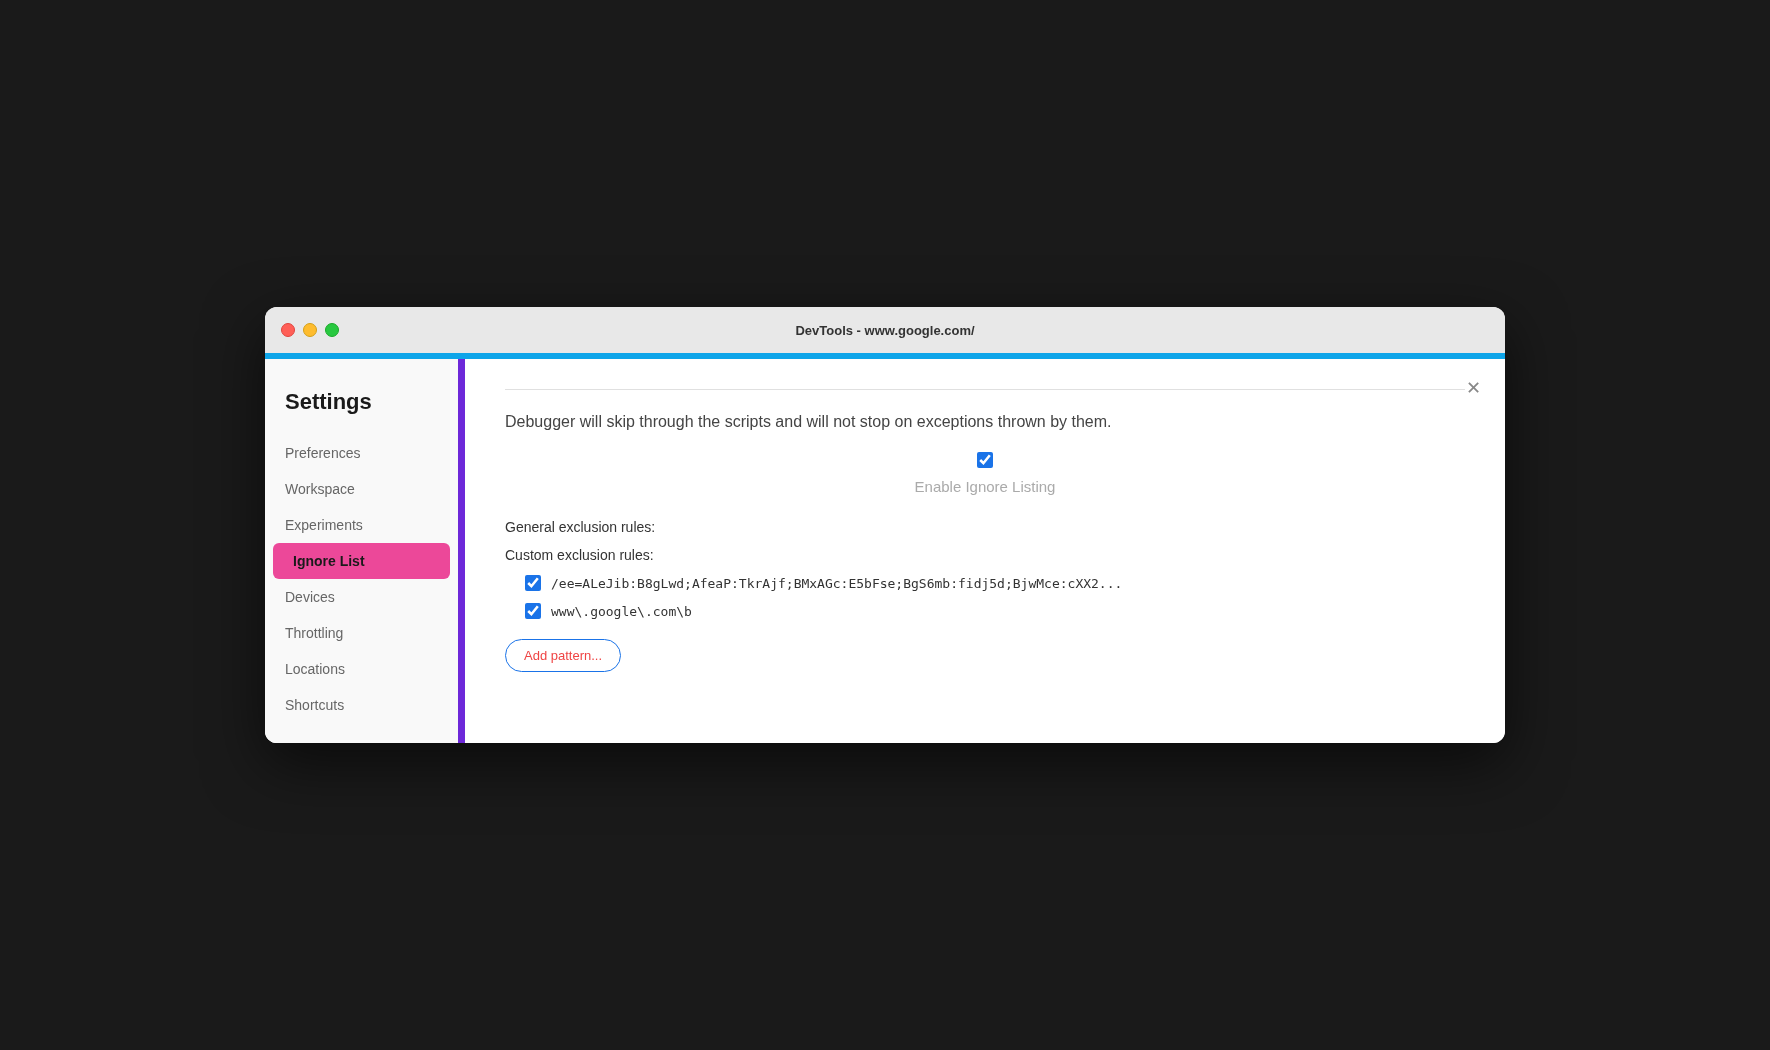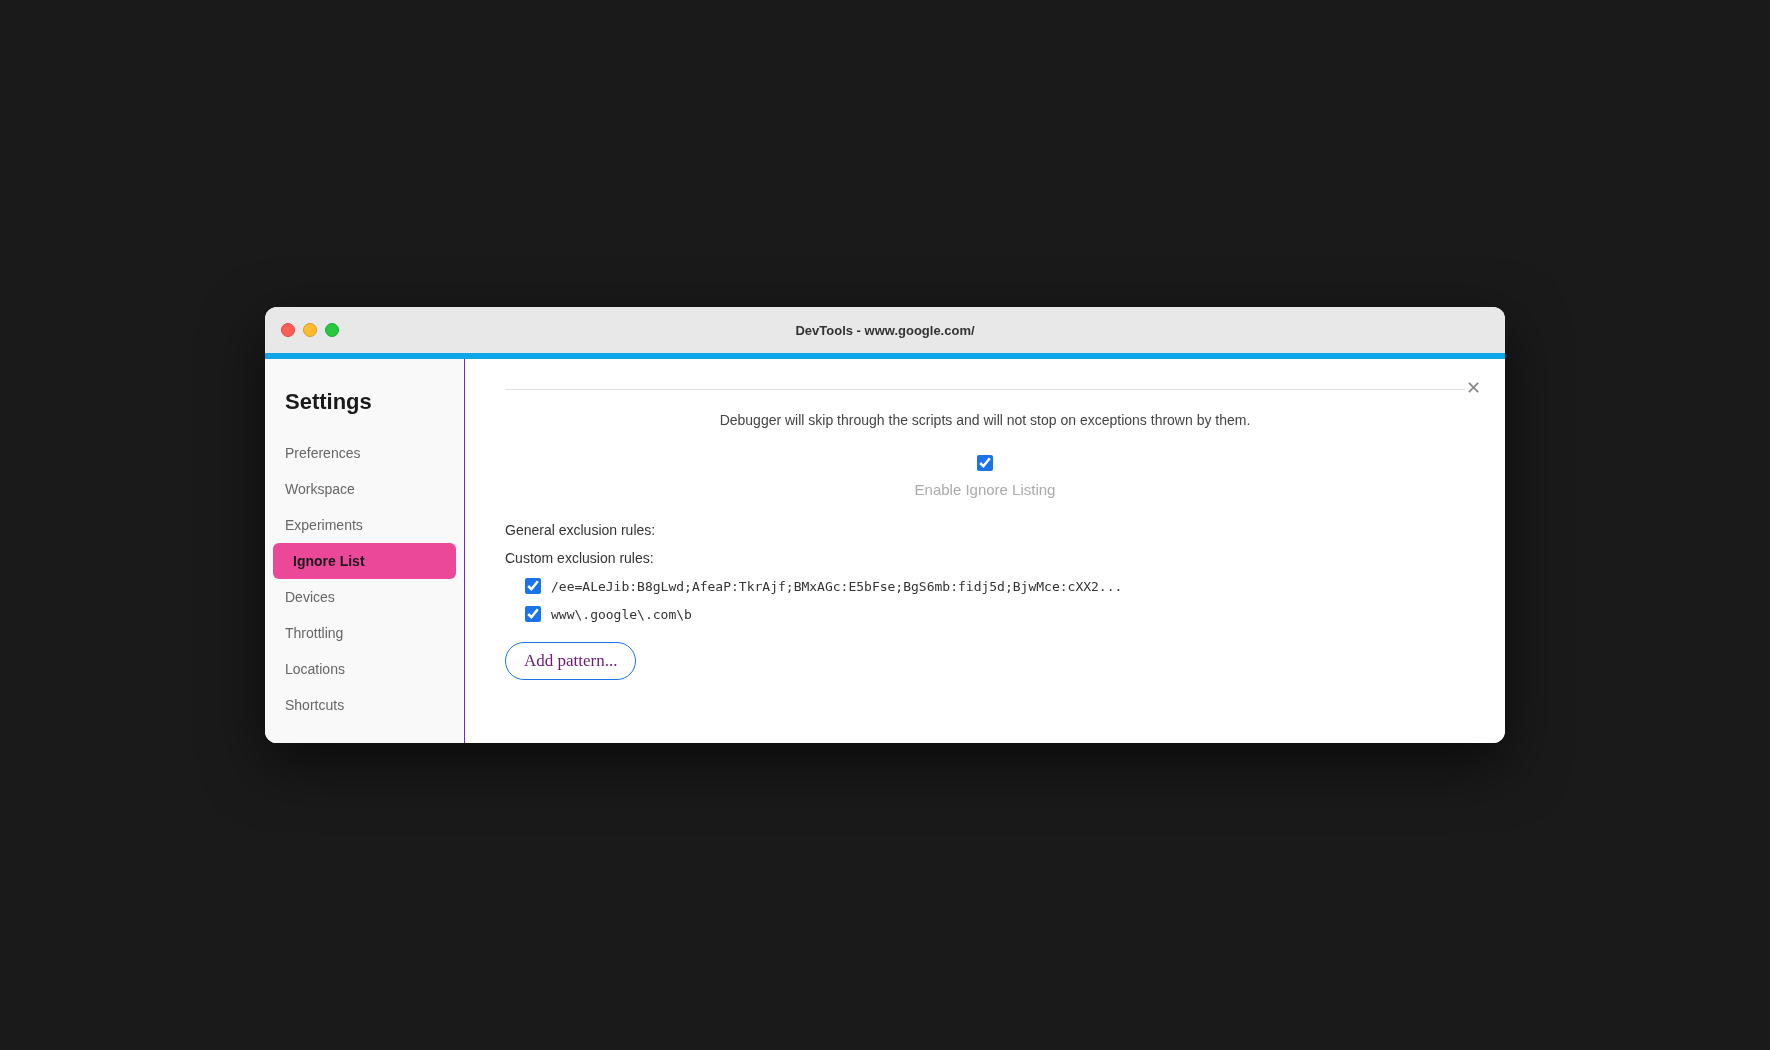--- a/index.html
+++ b/index.html
@@ -54,21 +54,21 @@
     }
     .window-body {
       display: flex;
       background: white;
       flex: 1;
       min-height: 0;
     }
     .sidebar {
       width: 200px;
       background: #f9f9f9;
-      border-right: 1px solid #6d28d9;
+      border-right: 7px solid #6d28d9;
       padding: 20px 0;
       flex-shrink: 0;
     }
     .sidebar-title {
       font-size: 22px;
       font-weight: 700;
       color: #1a1a1a;
       padding: 10px 20px 20px 20px;
     }
     .sidebar-item {
@@ -108,25 +108,24 @@
       font-weight: 600;
       color: #1a1a1a;
       margin-bottom: 16px;
     }
     .divider {
       border: none;
       border-top: 1px solid #e0e0e0;
       margin-bottom: 20px;
     }
     .description {
-      font-size: 14px;
+      font-size: 16px;
       color: #444;
-      margin-bottom: 24px;
+      margin-bottom: 18px;
       line-height: 1.5;
-      text-align: center;
     }
     .checkbox-row {
       display: flex;
       align-items: center;
       gap: 10px;
       margin-bottom: 12px;
     }
     .checkbox-row input[type="checkbox"] {
       width: 16px;
       height: 16px;
@@ -172,25 +171,25 @@
       cursor: pointer;
       margin-left: 4px;
       vertical-align: middle;
     }
     .add-pattern-btn {
       display: inline-block;
       margin-top: 8px;
       padding: 8px 18px;
       border: 1.5px solid #1a73e8;
       border-radius: 20px;
-      color: #701a75;
+      color: #ef4444;
       background: transparent;
-      font-size: 17px;
-      cursor: pointer;
-      font-family: Liberation Serif, serif;
+      font-size: 13px;
+      cursor: pointer;
+      font-family: Liberation Sans, sans-serif;
     }
     .custom-rules-section {
       margin-left: 20px;
     }
     .pattern-text {
       font-size: 13px;
       color: #333;
       font-family: monospace;
     }
   </style>

